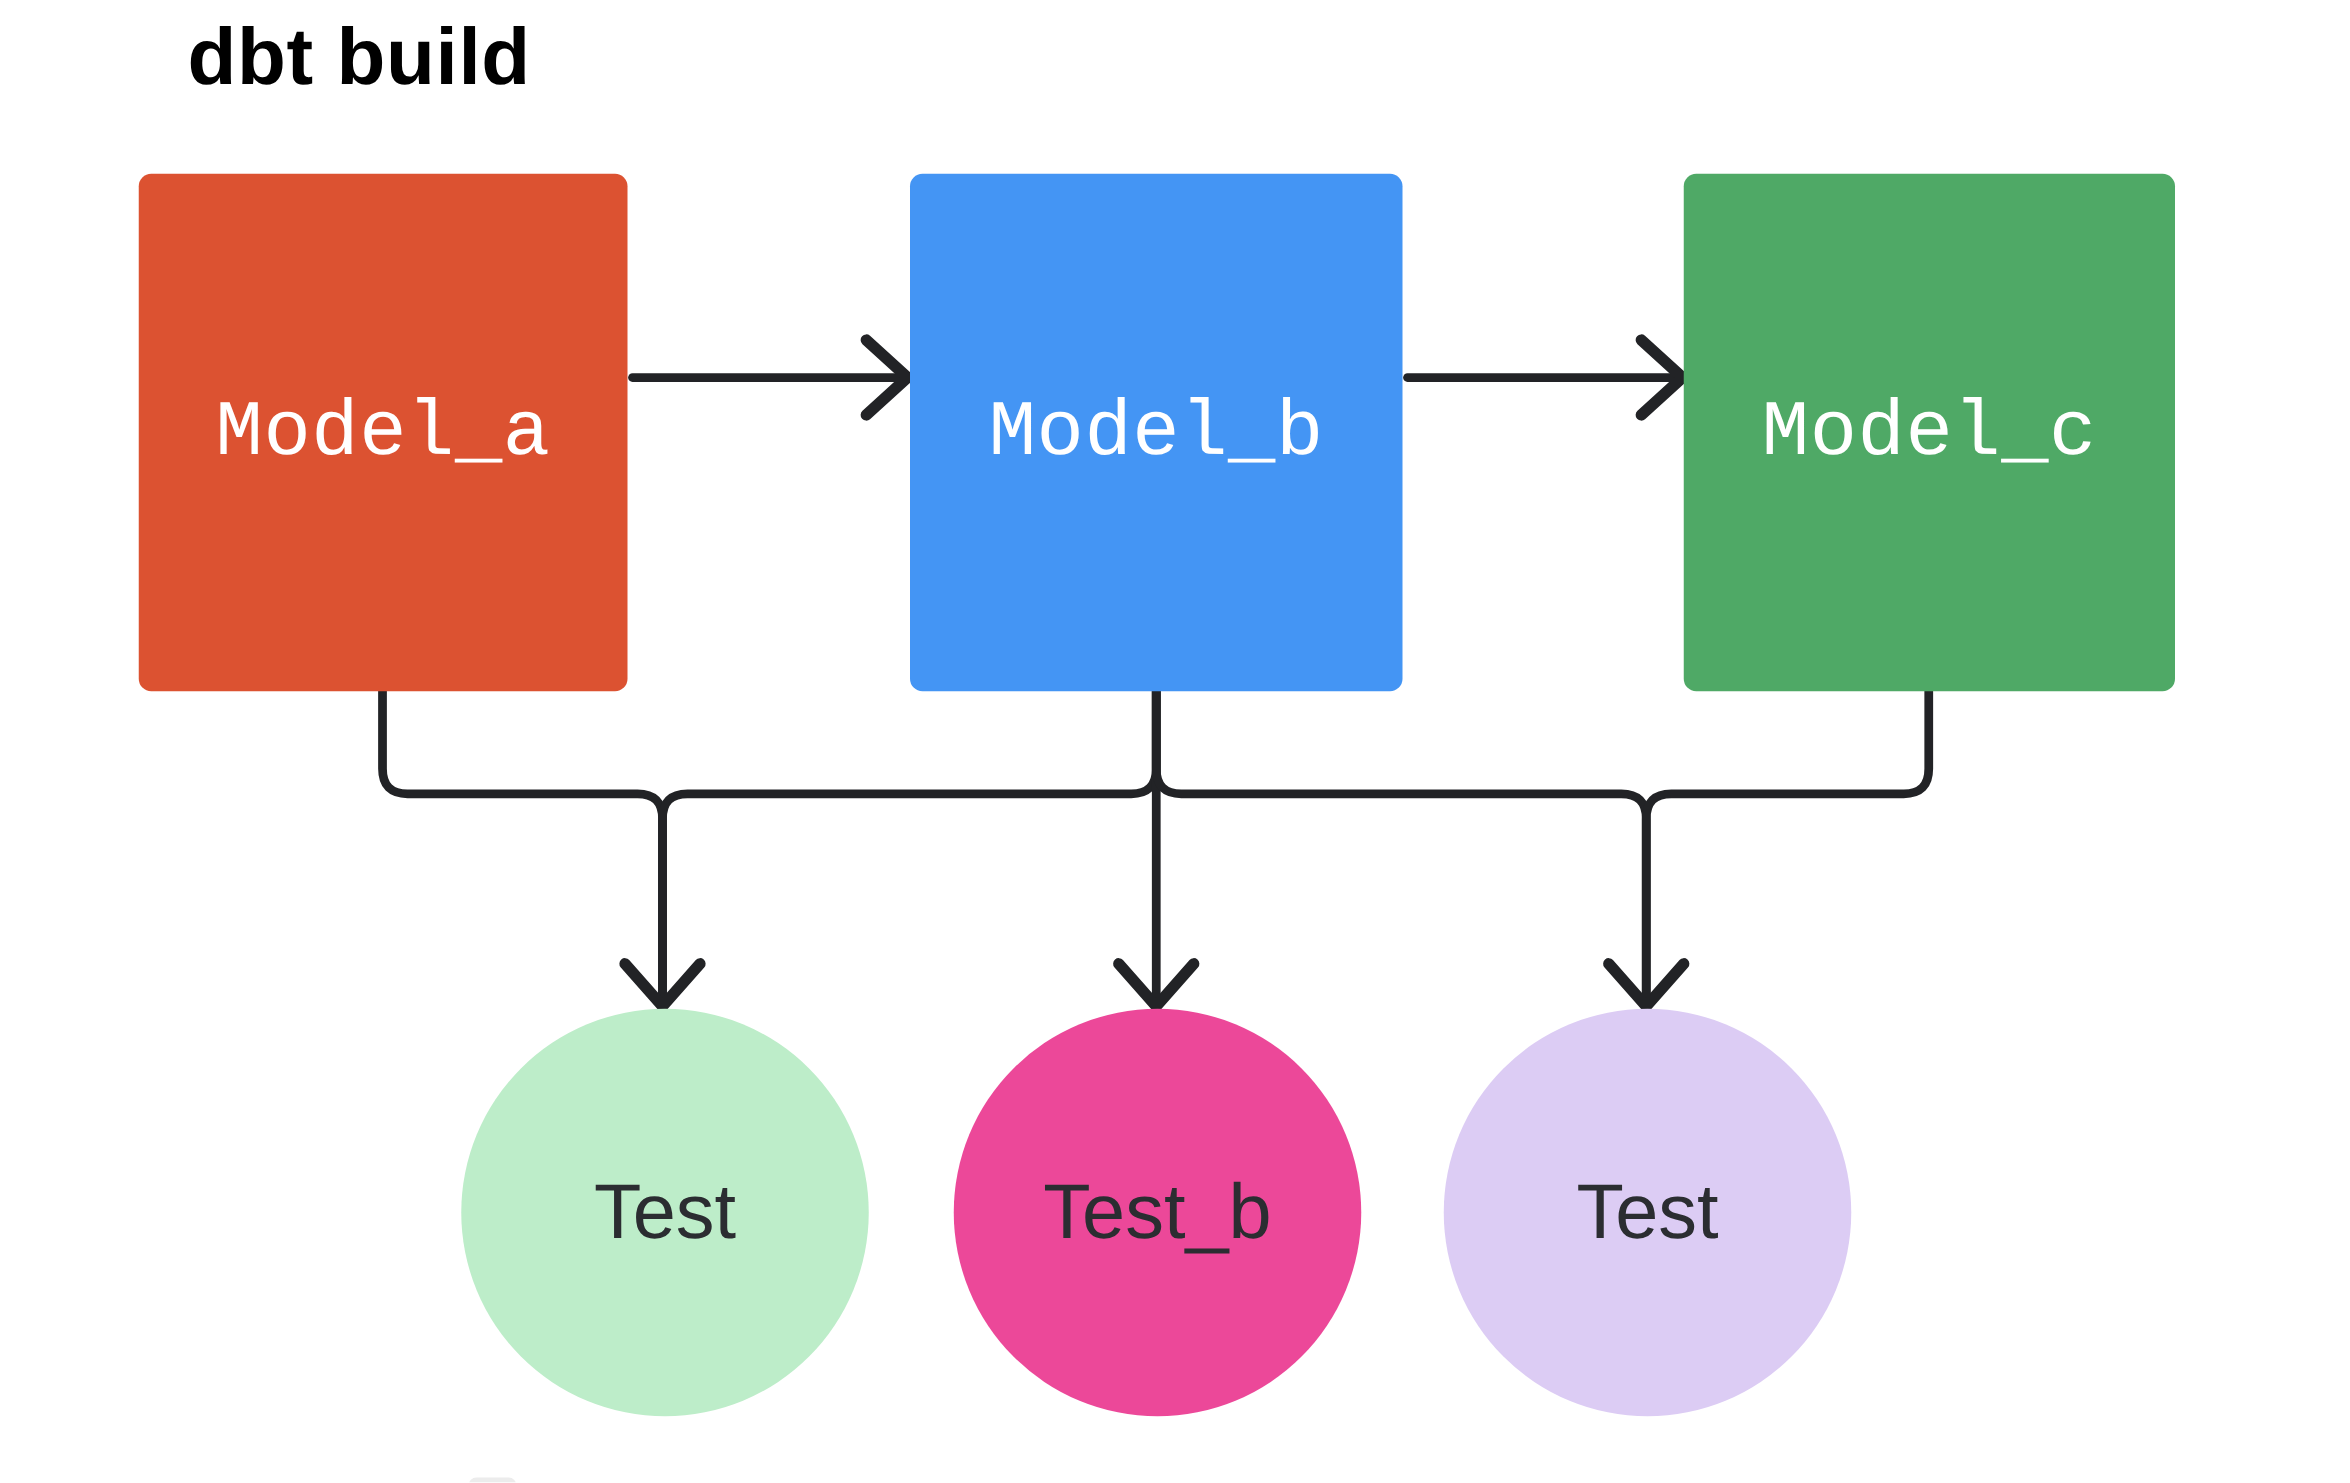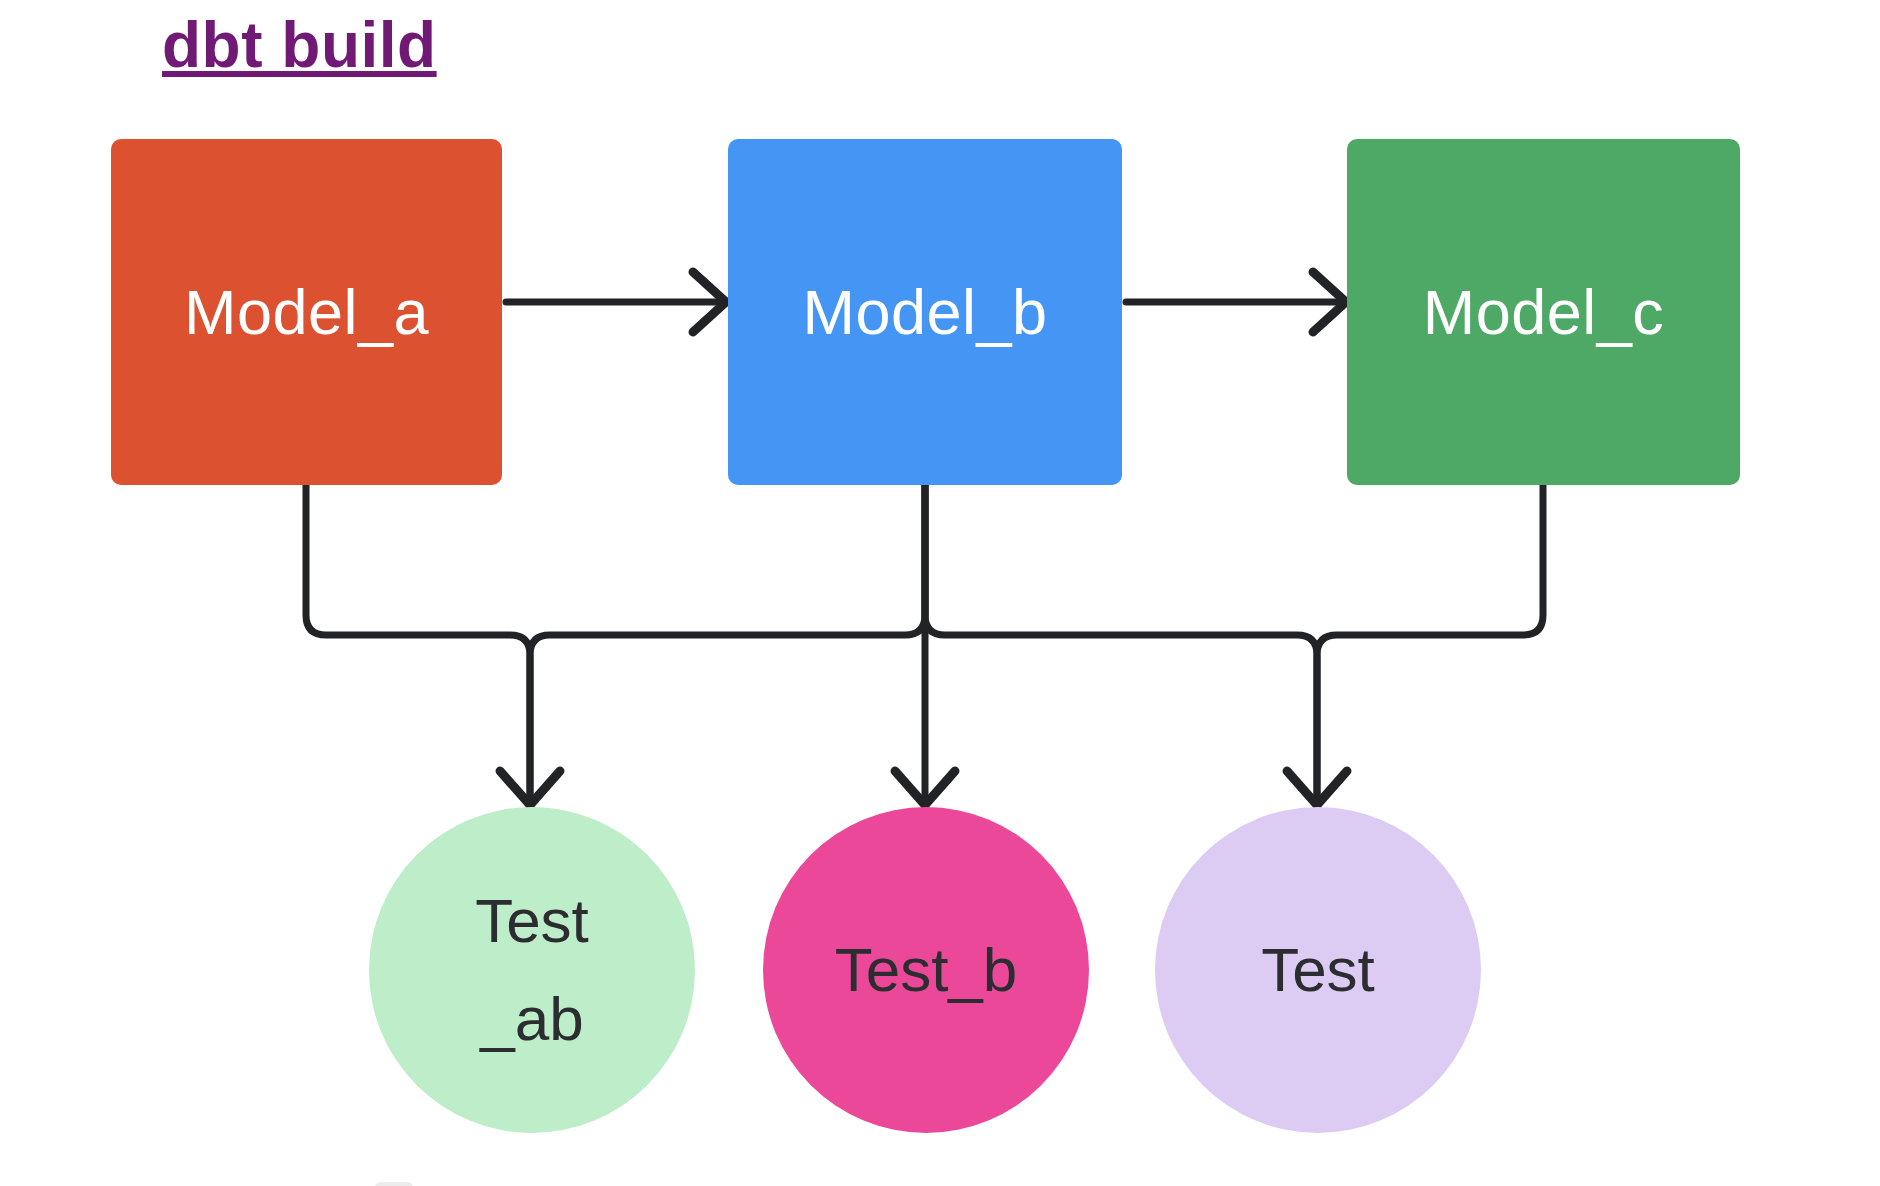--- a/index.html
+++ b/index.html
@@ -17,37 +17,37 @@
   }
   .edges-layer {
     position: absolute;
     left: 0;
     top: 0;
     width: 1880px;
     height: 1186px;
   }
   .diagram-title {
     position: absolute;
-    left: 162px;
+    left: 150px;
     top: 8px;
     font-size: 64px;
     font-weight: 600;
-    color: #701a75;
+    color: #000000;
     letter-spacing: 0.5px;
     white-space: nowrap;
-    text-decoration: underline;
   }
   .model-box {
     position: absolute;
     top: 139px;
-    height: 346px;
+    height: 414px;
     border-radius: 10px;
     display: flex;
     align-items: center;
     justify-content: center;
+    font-family: Liberation Mono, monospace;
   }
   .model-box .node-label {
     color: #ffffff;
     font-size: 63px;
     font-weight: 500;
     letter-spacing: 0.5px;
     white-space: nowrap;
   }
   .model-a { left: 111px;  width: 391px; }
   .model-b { left: 728px;  width: 394px; }
@@ -122,21 +122,20 @@
   </div>
   <div class="model-box model-b" style="background: rgb(68, 149, 244);">
     <span class="node-label">Model_b</span>
   </div>
   <div class="model-box model-c" style="background: rgb(79, 169, 102);">
     <span class="node-label">Model_c</span>
   </div>
 
   <div class="test-circle test-ab" style="background: rgb(189, 237, 201);">
     <span class="line">Test</span>
-    <span class="line">_ab</span>
   </div>
   <div class="test-circle test-b" style="background: #ec4899;">
     <span class="line">Test_b</span>
     <span class="line"></span>
   </div>
   <div class="test-circle test-bc" style="background: rgb(220, 204, 244);">
     <span class="line">Test</span>
   </div>
 
   <div class="bottom-sliver"></div>

